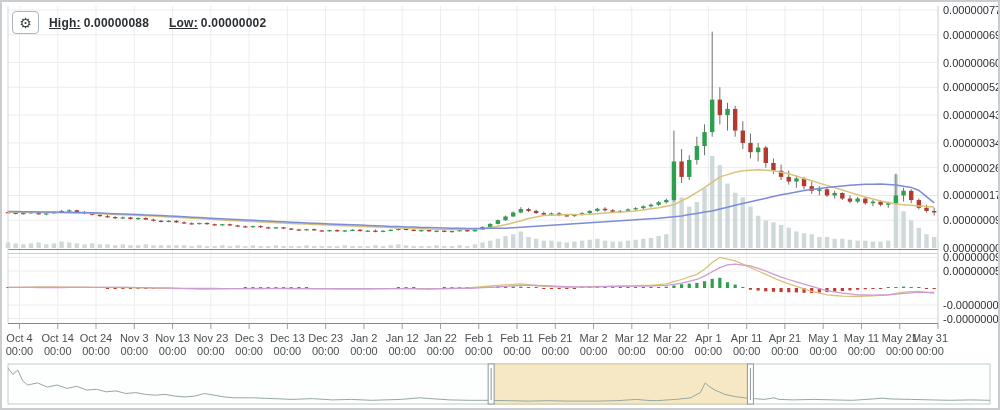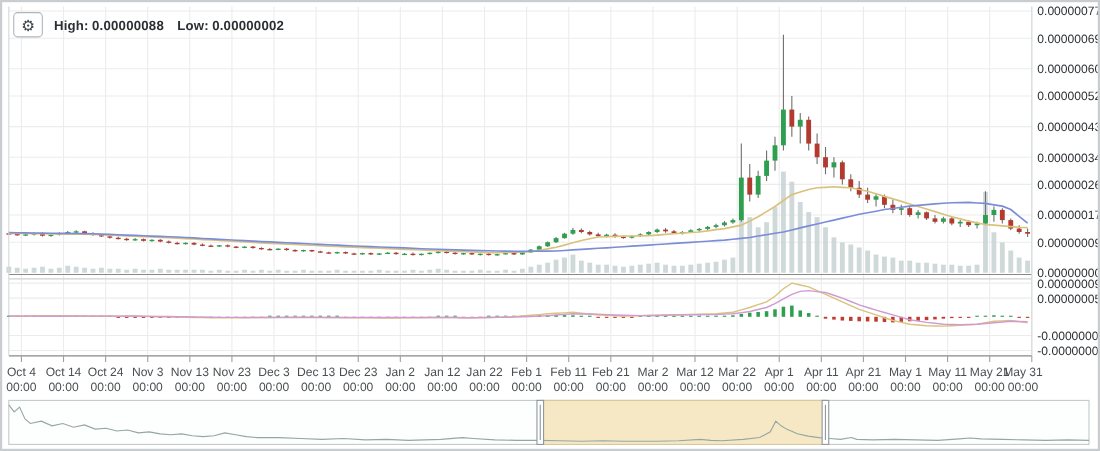--- a/index.html
+++ b/index.html
@@ -2,22 +2,22 @@
 <html><head>
 <meta charset="utf-8">
 <style>
   html,body{margin:0;padding:0;background:#fff;font-family:"Liberation Sans",sans-serif;}
   #widget{position:relative;width:996px;height:406px;border:2px solid #c9cdcf;background:#fff;overflow:hidden;}
   #chart-svg{position:absolute;left:0;top:0;}
   #legend{position:absolute;left:10px;top:9px;display:flex;align-items:center;gap:10px;z-index:5;}
   #settings-btn{width:27px;height:23px;border:1px solid #aeb6bd;border-radius:4px;background:#fff;
     display:flex;align-items:center;justify-content:center;font-size:14px;color:#3c4246;cursor:pointer;padding:0;line-height:1;}
   .legend-text{font-size:12px;font-weight:bold;color:#2b2f33;letter-spacing:0.2px;}
-  .legend-text .lab{margin-right:3px;}
-  .legend-text + .legend-text{margin-left:2px;}
+  .legend-text .lab{margin-right:3px;text-decoration:underline;}
+  .legend-text + .legend-text{margin-left:10px;}
   text{font-family:"Liberation Sans",sans-serif;}
 </style>
 </head>
 <body>
 
 <div id="widget">
   <svg id="chart-svg" width="996" height="406" viewBox="0 0 996 406">
       <line x1="17.48148148148148" y1="4" x2="17.48148148148148" y2="321" stroke="#ececec" stroke-width="1"></line>
       <line x1="55.75308641975309" y1="4" x2="55.75308641975309" y2="321" stroke="#ececec" stroke-width="1"></line>
       <line x1="94.0246913580247" y1="4" x2="94.0246913580247" y2="321" stroke="#ececec" stroke-width="1"></line>

